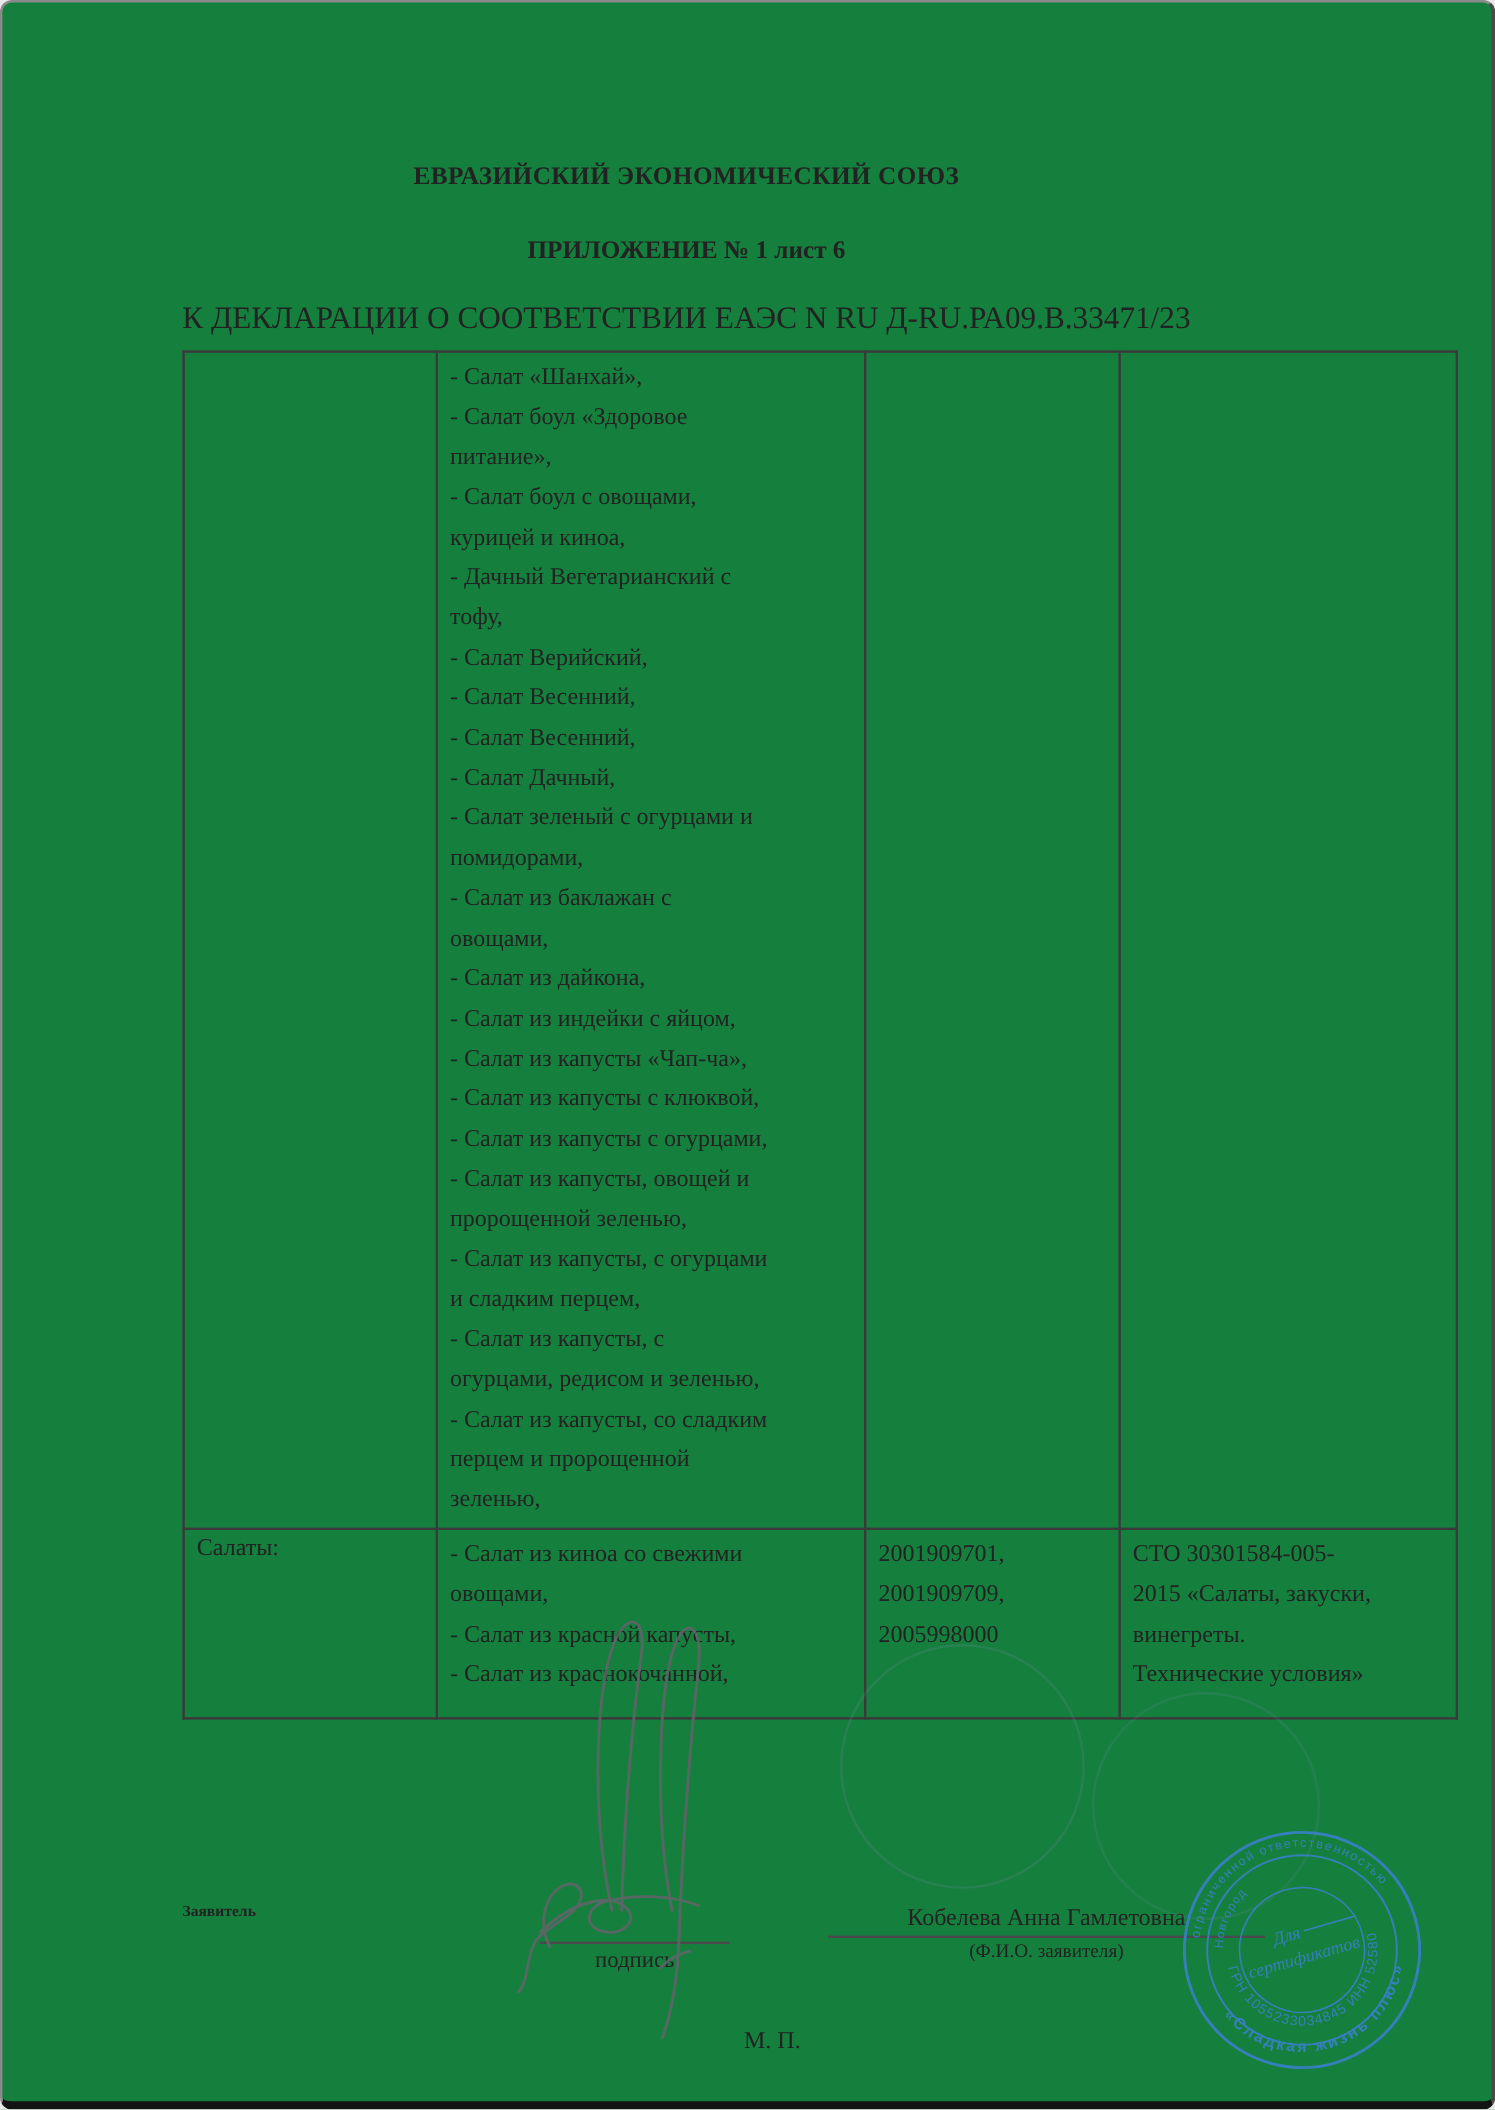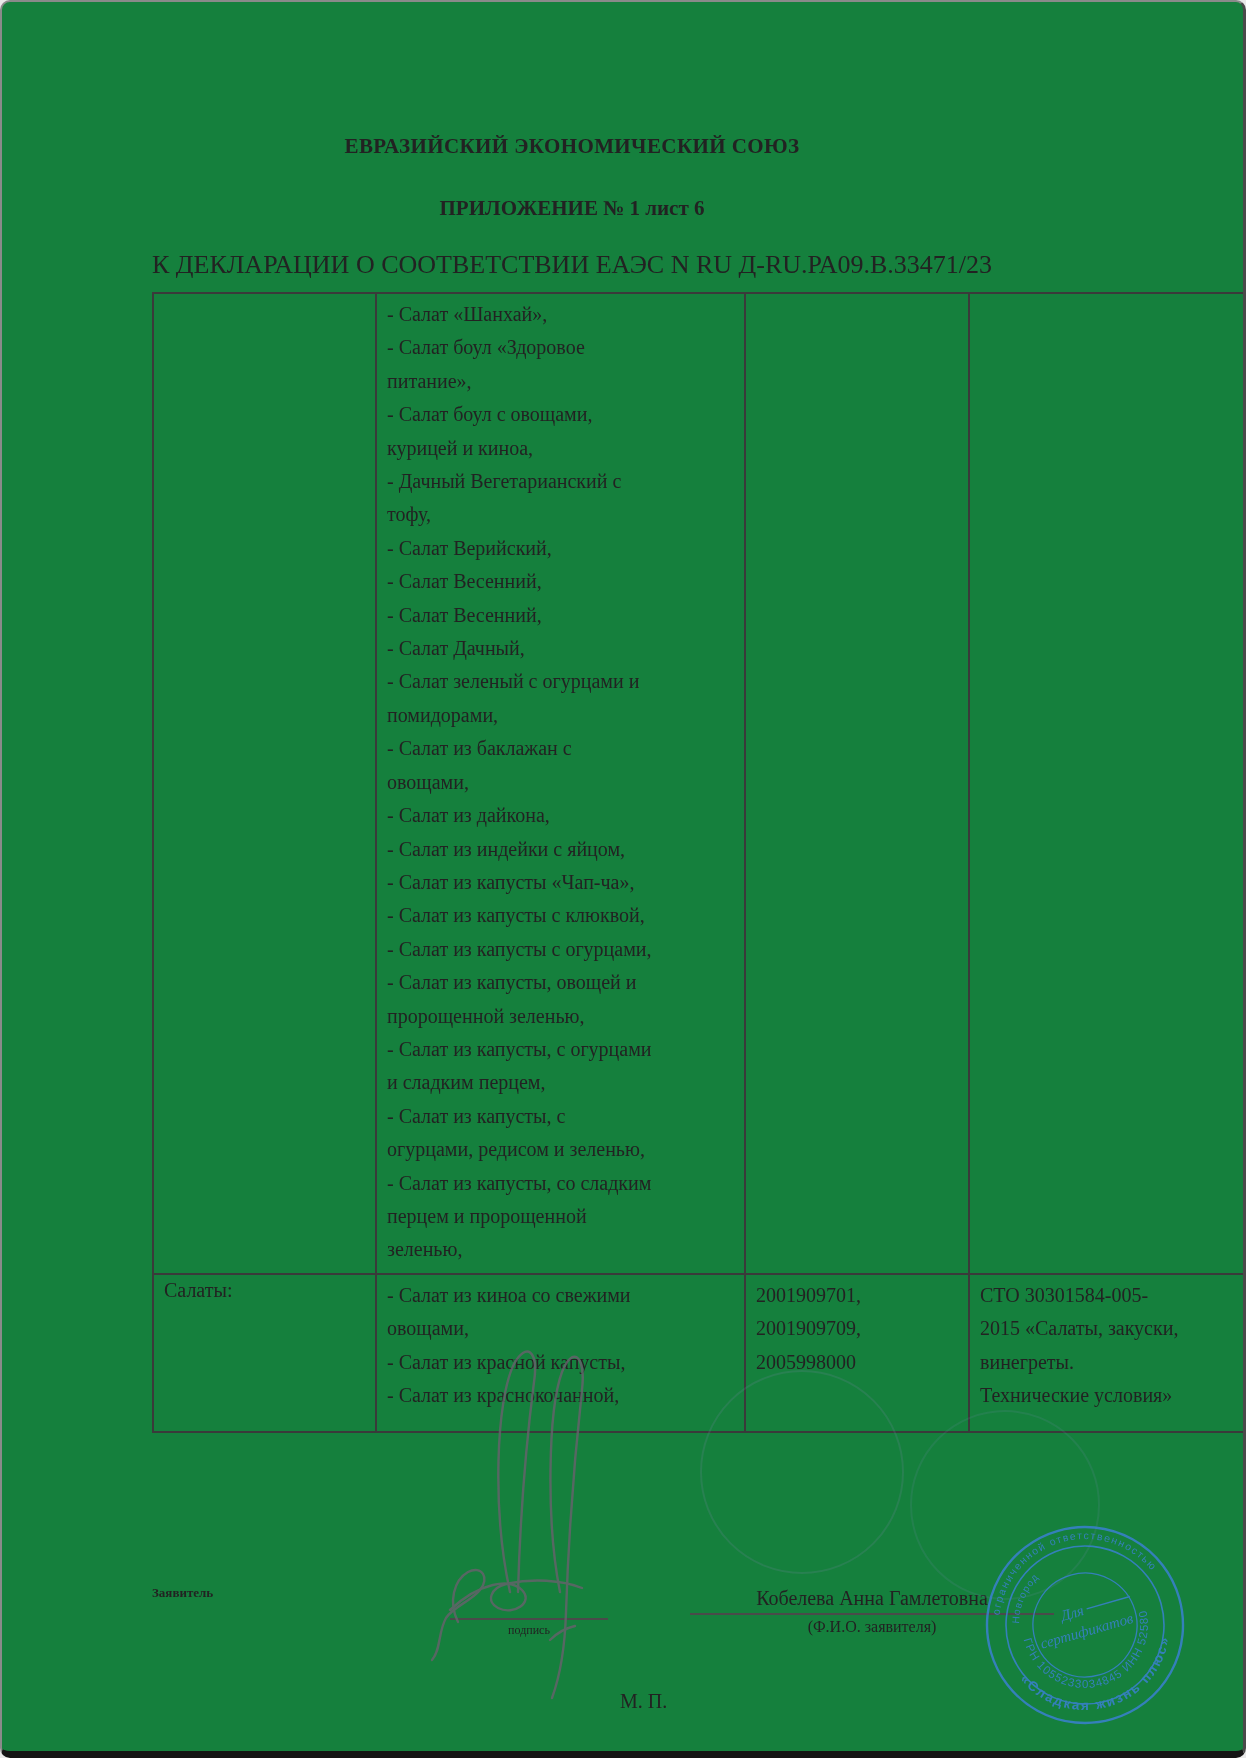--- a/index.html
+++ b/index.html
@@ -22,36 +22,36 @@
   .t3{position:absolute;top:248px;width:100%;font-size:26px;font-weight:normal;}
 
   table.decl{
     position:absolute;left:150px;top:290px;
     width:997px;border-collapse:collapse;table-layout:fixed;
   }
   table.decl td{
     border:2px solid #3a3a3a;
     font-size:20px;
     vertical-align:top;
-    padding:4px 16px 0 10px;
+    padding:4px 4px 0 10px;
     overflow:hidden;
   }
   tr.hdr td{
     text-align:center;vertical-align:middle;
     line-height:30px;height:122px;padding:4px 10px;
   }
   .c1{width:195px;} .c2{width:341px;} .c3{width:196px;} .c4{width:265px;}
   tr.r1 td{height:975px;}
   tr.r2 td{height:152px;}
   .lines div{line-height:33.4px;white-space:nowrap;}
   td.namecell{vertical-align:middle;padding-left:12px;font-size:20px;}
 
   .footer-label{position:absolute;left:150px;top:1583px;font-size:13px;font-weight:bold;}
   .sigline{position:absolute;left:448px;top:1616px;width:158px;border-top:2px solid #4a4a4a;}
-  .sigcap{position:absolute;left:448px;top:1621px;width:158px;text-align:center;font-size:12px;}
+  .sigcap{position:absolute;left:448px;top:1621px;width:158px;text-align:center;font-size:19px;}
   .mp{position:absolute;left:618px;top:1688px;font-size:20px;}
   .nameline{position:absolute;left:688px;top:1611px;width:364px;border-top:2px solid #4a4a4a;}
   .fio-name{position:absolute;left:688px;top:1585px;width:364px;text-align:center;font-size:20px;}
   .fio-cap{position:absolute;left:688px;top:1616px;width:364px;text-align:center;font-size:16px;}
 
   .sig-svg{position:absolute;left:408px;top:1338px;}
   .stamp-svg{position:absolute;left:976px;top:1516px;opacity:.88;}
   .ghost{position:absolute;border-radius:50%;pointer-events:none;}
   .ghost1{left:698px;top:1368px;width:200px;height:200px;border:2px solid rgba(110,130,155,.22);}
   .ghost2{left:908px;top:1408px;width:186px;height:186px;border:2px solid rgba(110,135,170,.16);}

